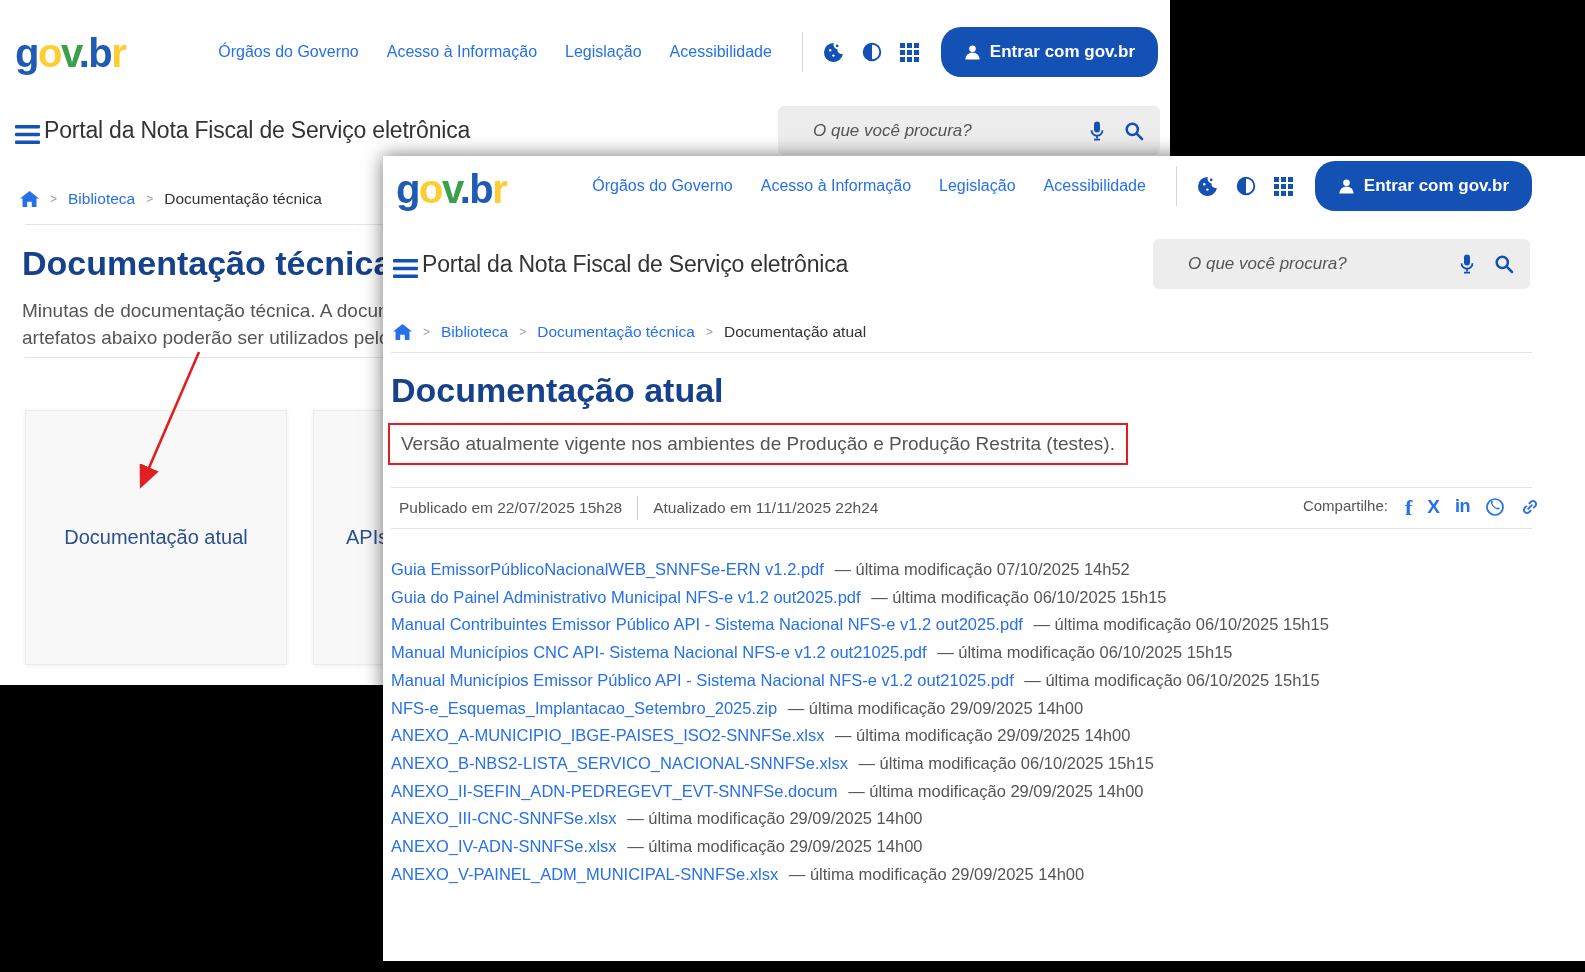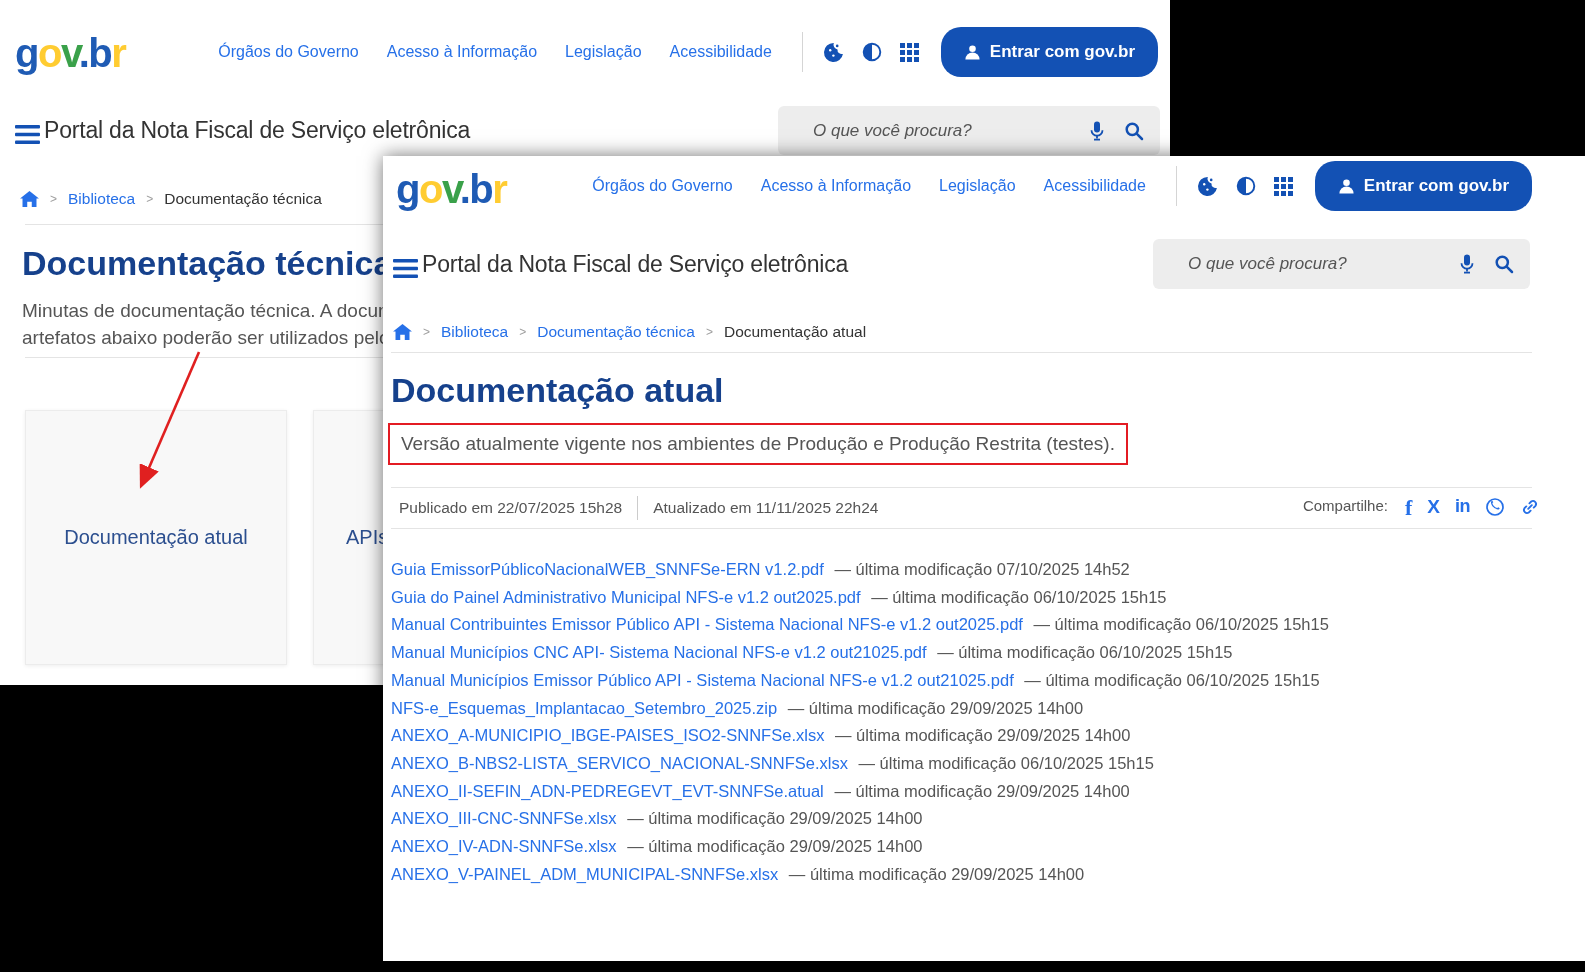--- a/index.html
+++ b/index.html
@@ -368,21 +368,21 @@
         <span class="file-meta">— última modificação 29/09/2025 14h00</span>
       </li>
 
       <li class="file-row">
         <a href="#" class="file-link">ANEXO_B-NBS2-LISTA_SERVICO_NACIONAL-SNNFSe.xlsx</a>
         <span class="file-meta">— última modificação 06/10/2025 15h15</span>
       </li>
 
 
       <li class="file-row">
-        <a href="#" class="file-link">ANEXO_II-SEFIN_ADN-PEDREGEVT_EVT-SNNFSe.atual</a>
+        <a href="#" class="file-link">ANEXO_II-SEFIN_ADN-PEDREGEVT_EVT-SNNFSe.docum</a>
         <span class="file-meta">— última modificação 29/09/2025 14h00</span>
       </li>
 
       <li class="file-row">
         <a href="#" class="file-link">ANEXO_III-CNC-SNNFSe.xlsx</a>
         <span class="file-meta">— última modificação 29/09/2025 14h00</span>
       </li>
 
       <li class="file-row">
         <a href="#" class="file-link">ANEXO_IV-ADN-SNNFSe.xlsx</a>

